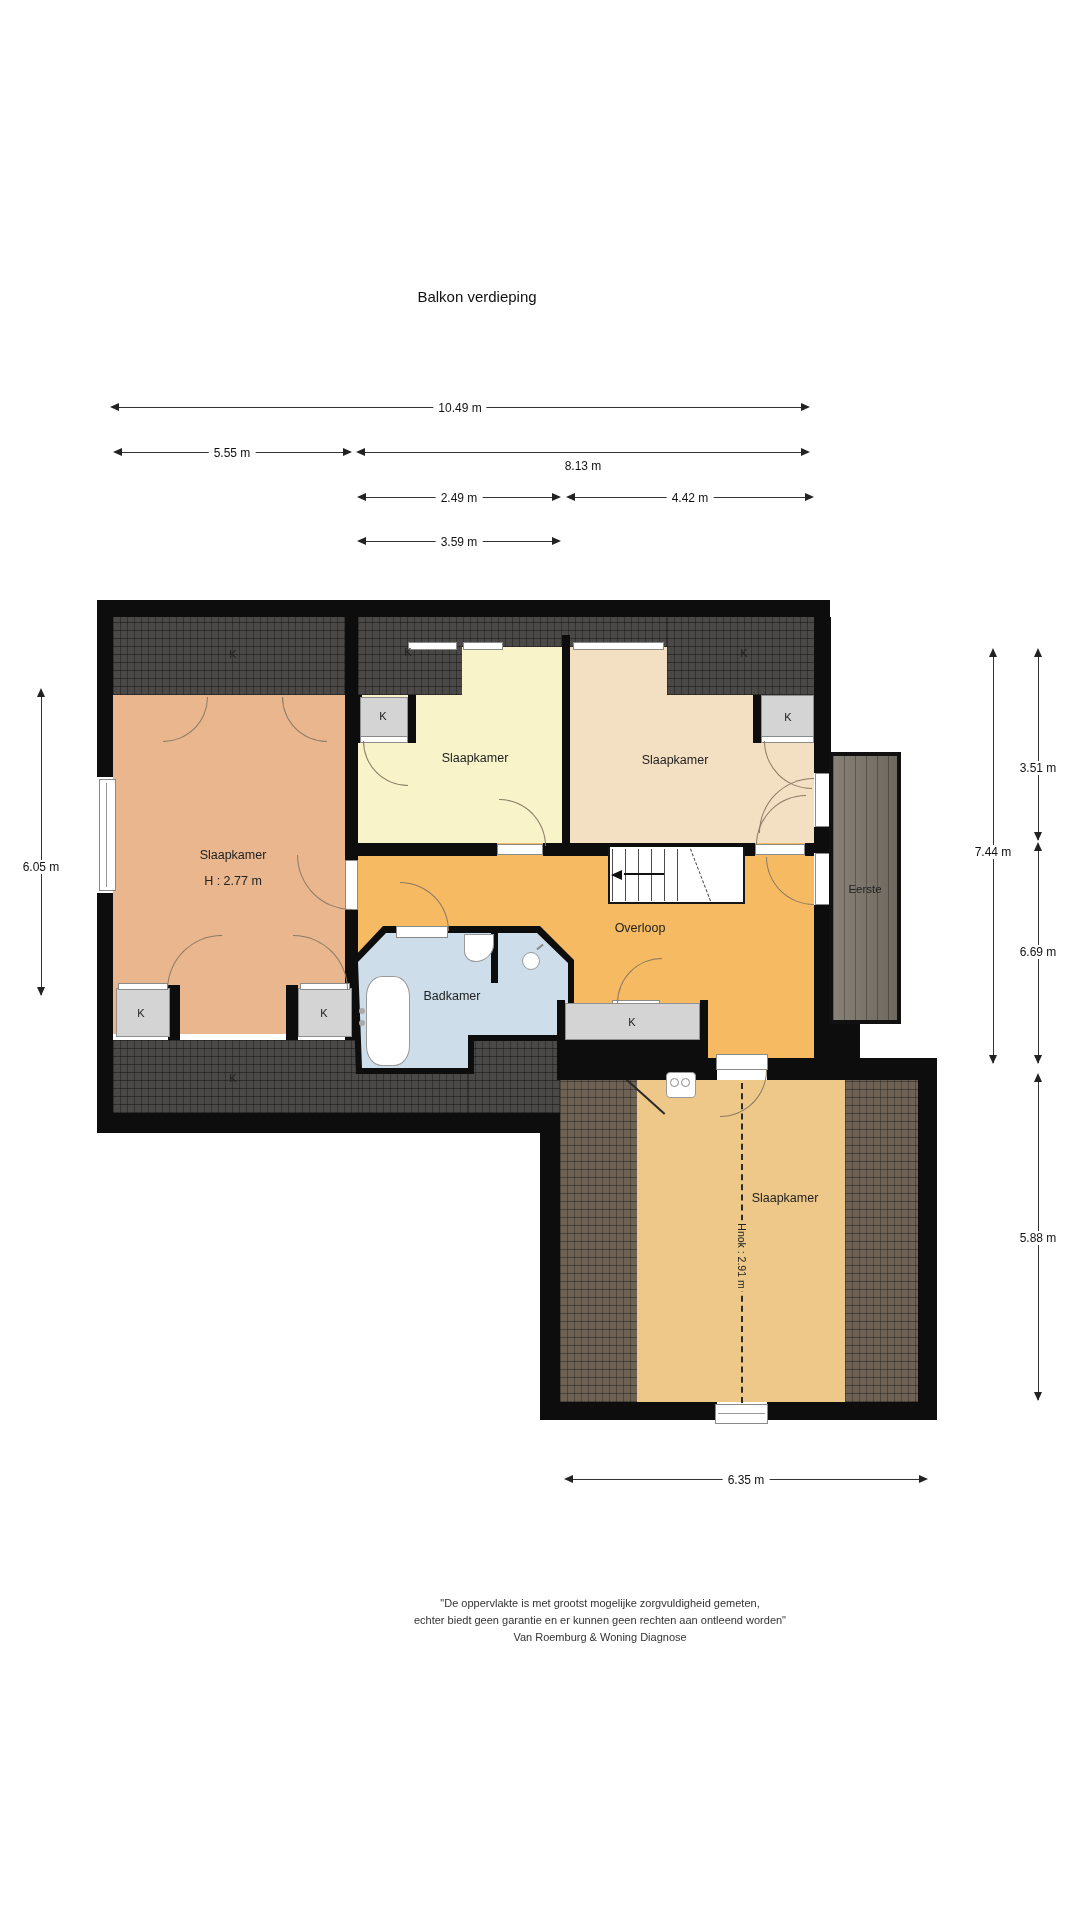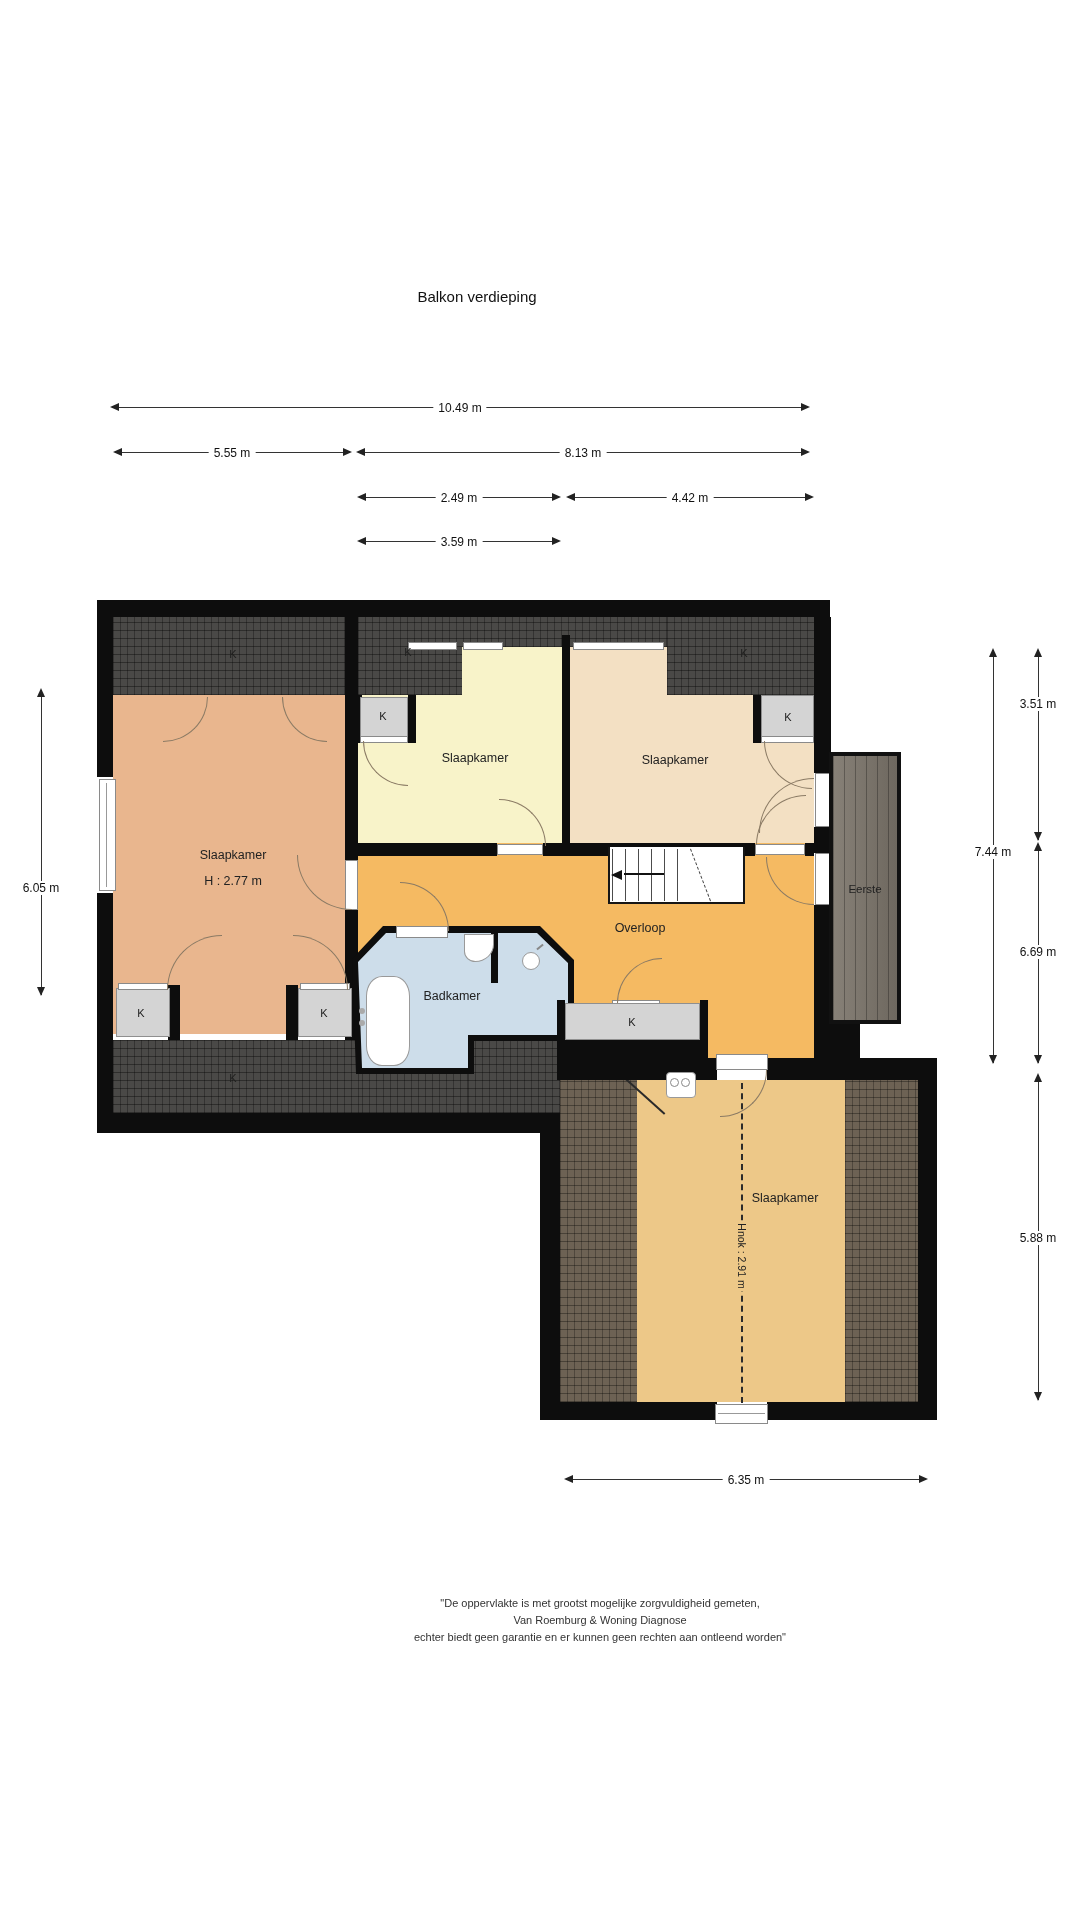--- a/index.html
+++ b/index.html
@@ -196,64 +196,64 @@
   <div class="ar r" style="left:801px;top:403px"></div>
   <div class="dlab" style="left:460px;top:408px">10.49 m</div>
 
   <div class="hline" style="left:115px;top:452px;width:235px"></div>
   <div class="ar l" style="left:113px;top:448px"></div>
   <div class="ar r" style="left:343px;top:448px"></div>
   <div class="dlab" style="left:232px;top:453px">5.55 m</div>
   <div class="hline" style="left:358px;top:452px;width:450px"></div>
   <div class="ar l" style="left:356px;top:448px"></div>
   <div class="ar r" style="left:801px;top:448px"></div>
-  <div class="dlab" style="left:583px;top:453px">8.13 m</div>
+  <div class="dlab" style="left:583px;top:466px">8.13 m</div>
 
   <div class="hline" style="left:359px;top:497px;width:200px"></div>
   <div class="ar l" style="left:357px;top:493px"></div>
   <div class="ar r" style="left:552px;top:493px"></div>
   <div class="dlab" style="left:459px;top:498px">2.49 m</div>
   <div class="hline" style="left:568px;top:497px;width:244px"></div>
   <div class="ar l" style="left:566px;top:493px"></div>
   <div class="ar r" style="left:805px;top:493px"></div>
   <div class="dlab" style="left:690px;top:498px">4.42 m</div>
 
   <div class="hline" style="left:359px;top:541px;width:200px"></div>
   <div class="ar l" style="left:357px;top:537px"></div>
   <div class="ar r" style="left:552px;top:537px"></div>
   <div class="dlab" style="left:459px;top:542px">3.59 m</div>
 
   <div class="vline" style="left:41px;top:690px;height:305px"></div>
   <div class="ar u" style="left:37px;top:688px"></div>
   <div class="ar d" style="left:37px;top:987px"></div>
-  <div class="dlab" style="left:41px;top:888px">6.05 m</div>
+  <div class="dlab" style="left:41px;top:867px">6.05 m</div>
 
   <div class="vline" style="left:993px;top:650px;height:413px"></div>
   <div class="ar u" style="left:989px;top:648px"></div>
   <div class="ar d" style="left:989px;top:1055px"></div>
   <div class="dlab" style="left:993px;top:852px">7.44 m</div>
 
   <div class="vline" style="left:1038px;top:650px;height:190px"></div>
   <div class="ar u" style="left:1034px;top:648px"></div>
   <div class="ar d" style="left:1034px;top:832px"></div>
-  <div class="dlab" style="left:1038px;top:704px">3.51 m</div>
+  <div class="dlab" style="left:1038px;top:768px">3.51 m</div>
   <div class="vline" style="left:1038px;top:844px;height:219px"></div>
   <div class="ar u" style="left:1034px;top:842px"></div>
   <div class="ar d" style="left:1034px;top:1055px"></div>
   <div class="dlab" style="left:1038px;top:952px">6.69 m</div>
 
   <div class="vline" style="left:1038px;top:1075px;height:325px"></div>
   <div class="ar u" style="left:1034px;top:1073px"></div>
   <div class="ar d" style="left:1034px;top:1392px"></div>
   <div class="dlab" style="left:1038px;top:1238px">5.88 m</div>
 
   <div class="hline" style="left:566px;top:1479px;width:360px"></div>
   <div class="ar l" style="left:564px;top:1475px"></div>
   <div class="ar r" style="left:919px;top:1475px"></div>
   <div class="dlab" style="left:746px;top:1480px">6.35 m</div>
 
   <div class="disc">
     <div>"De oppervlakte is met grootst mogelijke zorgvuldigheid gemeten,</div>
+    <div>echter biedt geen garantie en er kunnen geen rechten aan ontleend worden"</div>
     <div>Van Roemburg &amp; Woning Diagnose</div>
-    <div>echter biedt geen garantie en er kunnen geen rechten aan ontleend worden"</div>
   </div>
 
 </div>
 
 </body></html>

